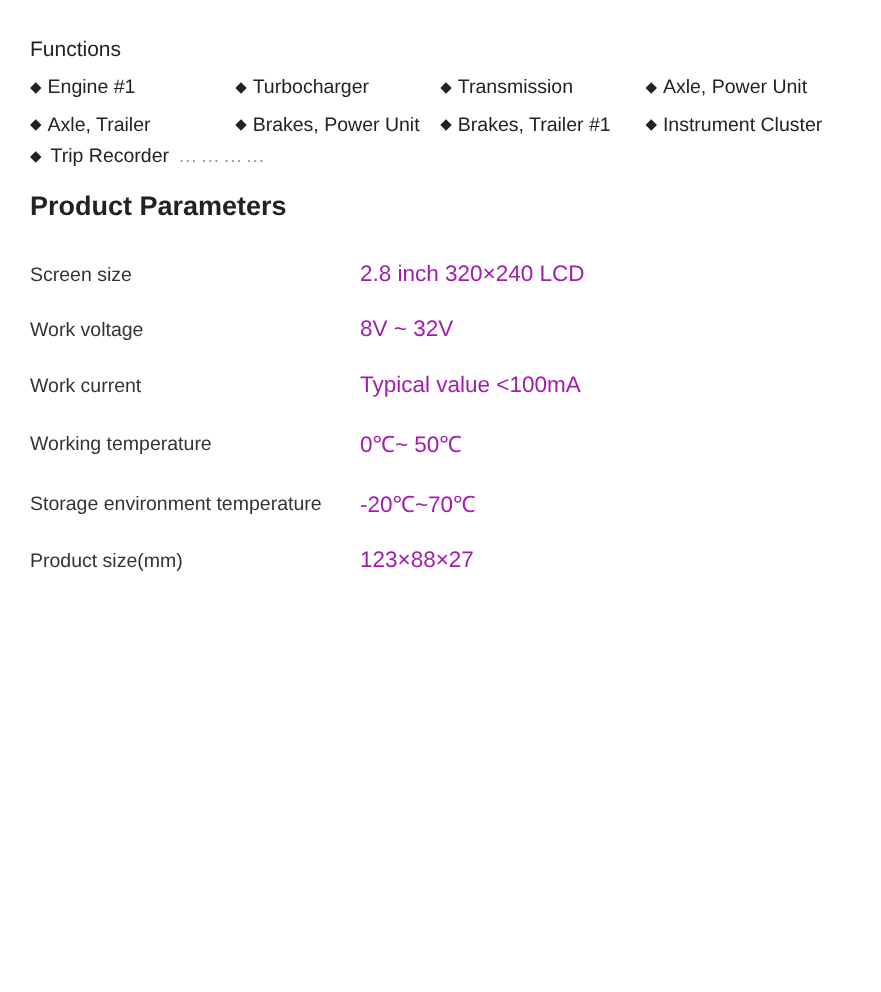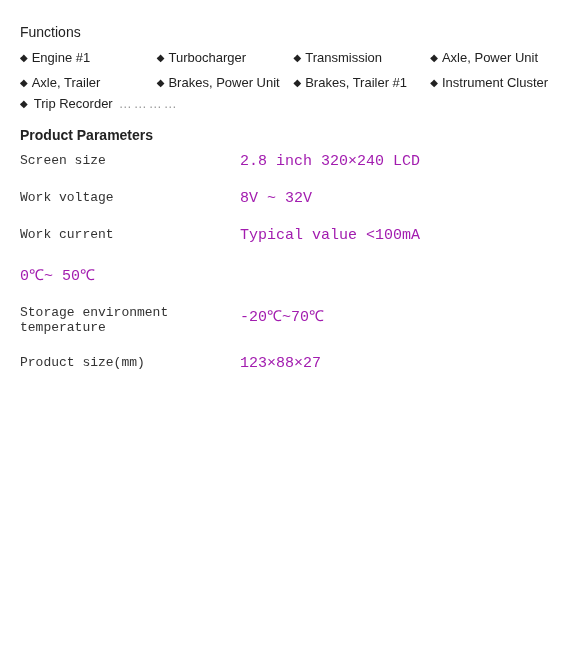--- a/index.html
+++ b/index.html
@@ -44,30 +44,29 @@
       align-items: center;
       gap: 6px;
       margin-bottom: 16px;
     }
     .dots {
       letter-spacing: 2px;
       color: #999;
     }
     .params-title {
       font-weight: bold;
-      font-size: 14px;
-      margin-bottom: 0;
+      font-size: 18px;
+      margin-bottom: 16px;
       margin-top: 4px;
     }
     .param-row {
       display: flex;
-      align-items: flex-start;
+      align-items: center;
       padding: 10px 0;
       border-bottom: none;
-      font-family: Liberation Mono, monospace;
     }
     .param-label {
       width: 220px;
       min-width: 220px;
       color: #333;
       font-size: 13px;
     }
     .param-value {
       color: #a21caf;
       font-size: 15px;
@@ -132,20 +131,21 @@
   </div>
   <div class="param-row">
     <span class="param-label">Work voltage</span>
     <span class="param-value">8V ~ 32V</span>
   </div>
   <div class="param-row">
     <span class="param-label">Work current</span>
     <span class="param-value">Typical value &lt;100mA</span>
   </div>
   <div class="param-row">
+    <span class="param-label">Working temperature</span>
     <span class="param-value">0℃~ 50℃</span>
   </div>
   <div class="param-row">
     <span class="param-label">Storage environment temperature</span>
     <span class="param-value">-20℃~70℃</span>
   </div>
   <div class="param-row">
     <span class="param-label">Product size(mm)</span>
     <span class="param-value">123×88×27</span>
   </div>

